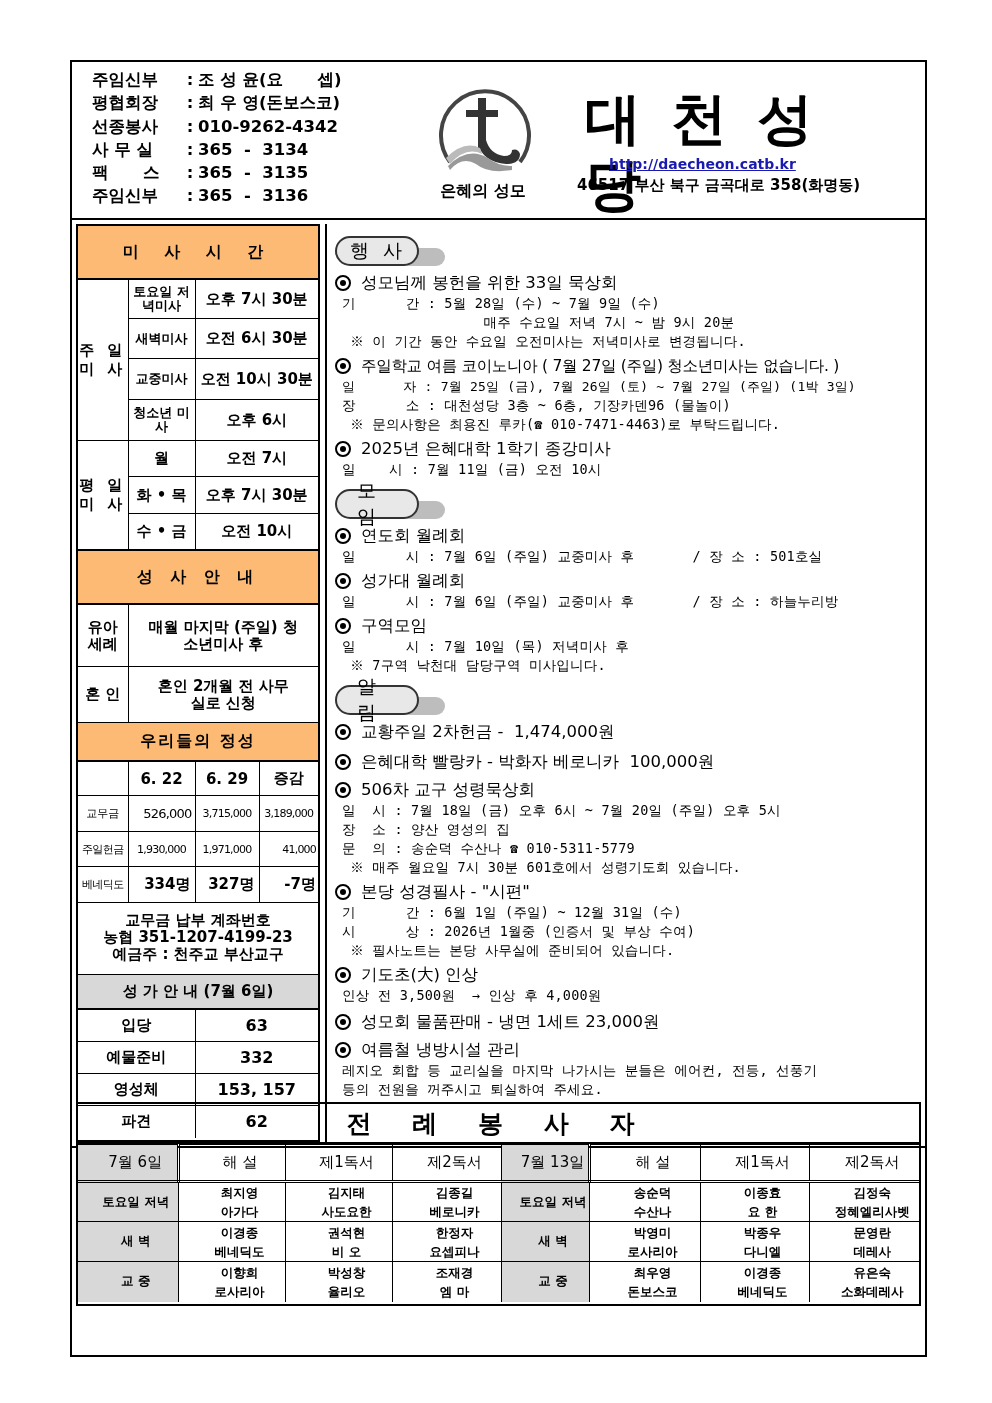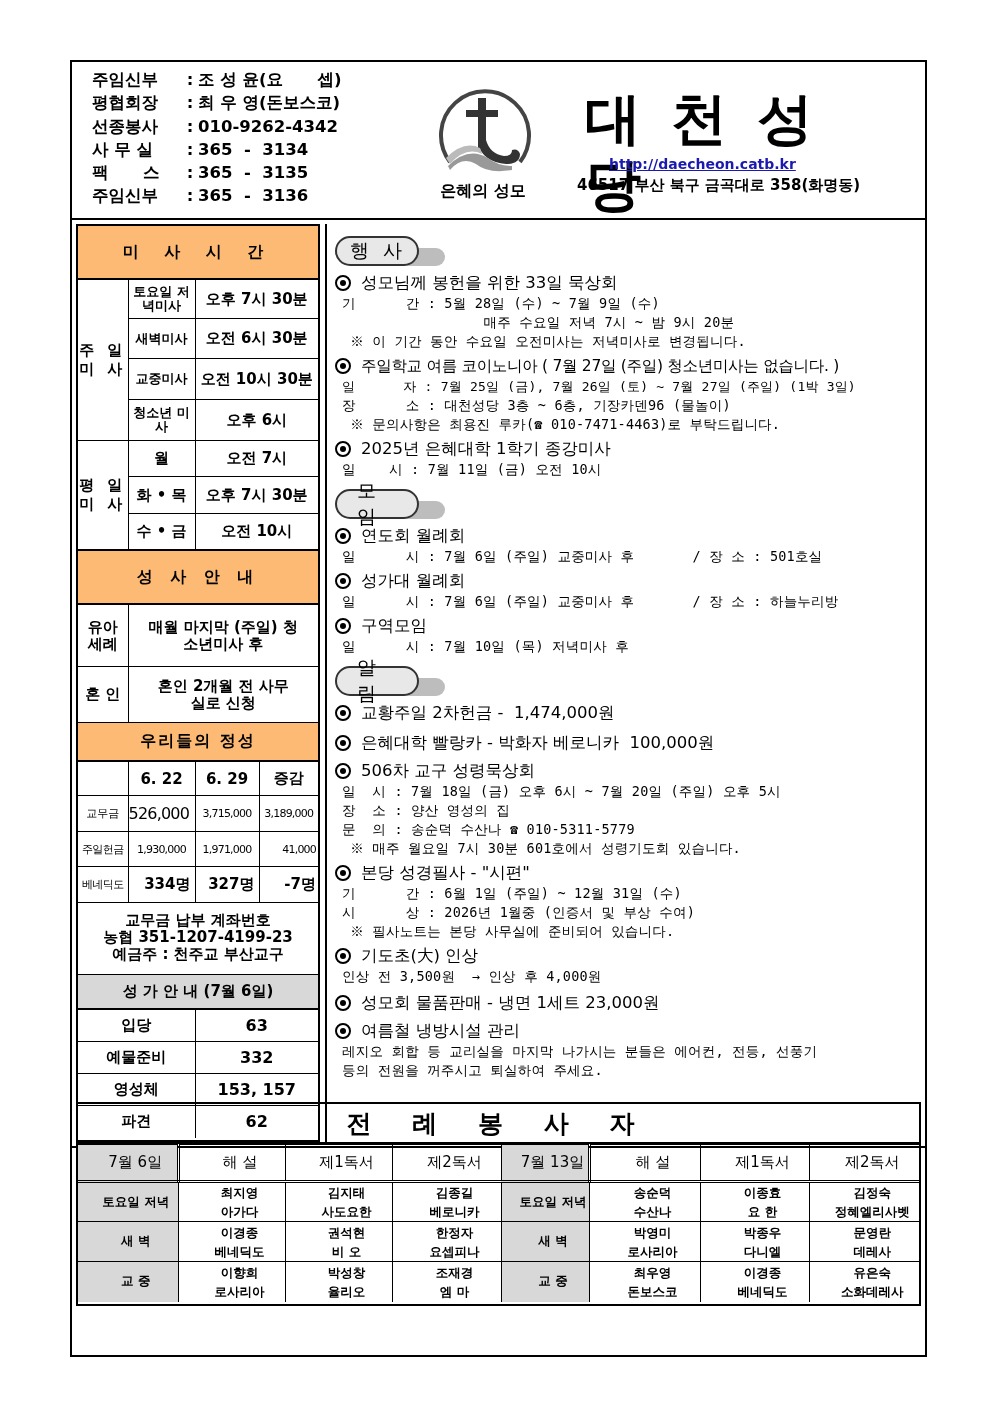--- a/index.html
+++ b/index.html
@@ -160,21 +160,21 @@
         </colgroup>
       <tbody>
           <tr style="height:34px">
         <td></td>
         <td class="mid">6. 22</td>
         <td class="mid">6. 29</td>
         <td class="mid">증감</td>
       </tr>
       <tr style="height:36px">
         <td style="font-size:11px; font-weight:normal;">교무금</td>
-        <td style="font-size:16px; font-weight:normal; letter-spacing:-0.8px; text-align:left; padding-right:3px;">526,000</td>
+        <td style="font-size:13px; font-weight:normal; letter-spacing:-0.8px; text-align:right; padding-right:3px;">526,000</td>
         <td style="font-size:11px; font-weight:normal; letter-spacing:-0.8px;">3,715,000</td>
         <td style="font-size:11px; font-weight:normal; letter-spacing:-0.8px;">3,189,000</td>
       </tr>
       <tr style="height:35px">
         <td style="font-size:11px; font-weight:normal; letter-spacing:-0.6px;">주일헌금</td>
         <td style="font-size:11px; font-weight:normal; letter-spacing:-0.8px;">1,930,000</td>
         <td style="font-size:11px; font-weight:normal; letter-spacing:-0.8px;">1,971,000</td>
         <td style="font-size:11px; font-weight:normal; letter-spacing:-0.8px; text-align:right; padding-right:2px;">41,000</td>
       </tr>
       <tr style="height:36px">
@@ -254,20 +254,21 @@
     </div>
     <div class="gap"></div>
     <div class="item">
       <div class="item-title"><span class="bullet"></span><span>성가대 월례회</span></div>
       <div class="line">일      시 : 7월 6일 (주일) 교중미사 후       / 장 소 : 하늘누리방</div>
     </div>
     <div class="gap"></div>
     <div class="item">
       <div class="item-title"><span class="bullet"></span><span>구역모임</span></div>
       <div class="line">일      시 : 7월 10일 (목) 저녁미사 후</div>
+      <div class="line"> ※ 7구역 낙천대 담당구역 미사입니다.</div>
     </div>
 
     <div class="pill-wrap" style="margin-top:10px;">
       <div class="pill-shadow"></div>
       <div class="pill" style="letter-spacing:22px; padding-left:20px;">알림</div>
     </div>
     <div class="item">
       <div class="item-title"><span class="bullet"></span><span>교황주일 2차헌금 -  1,474,000원</span></div>
     </div>
     <div class="gap" style="height:8px"></div>

